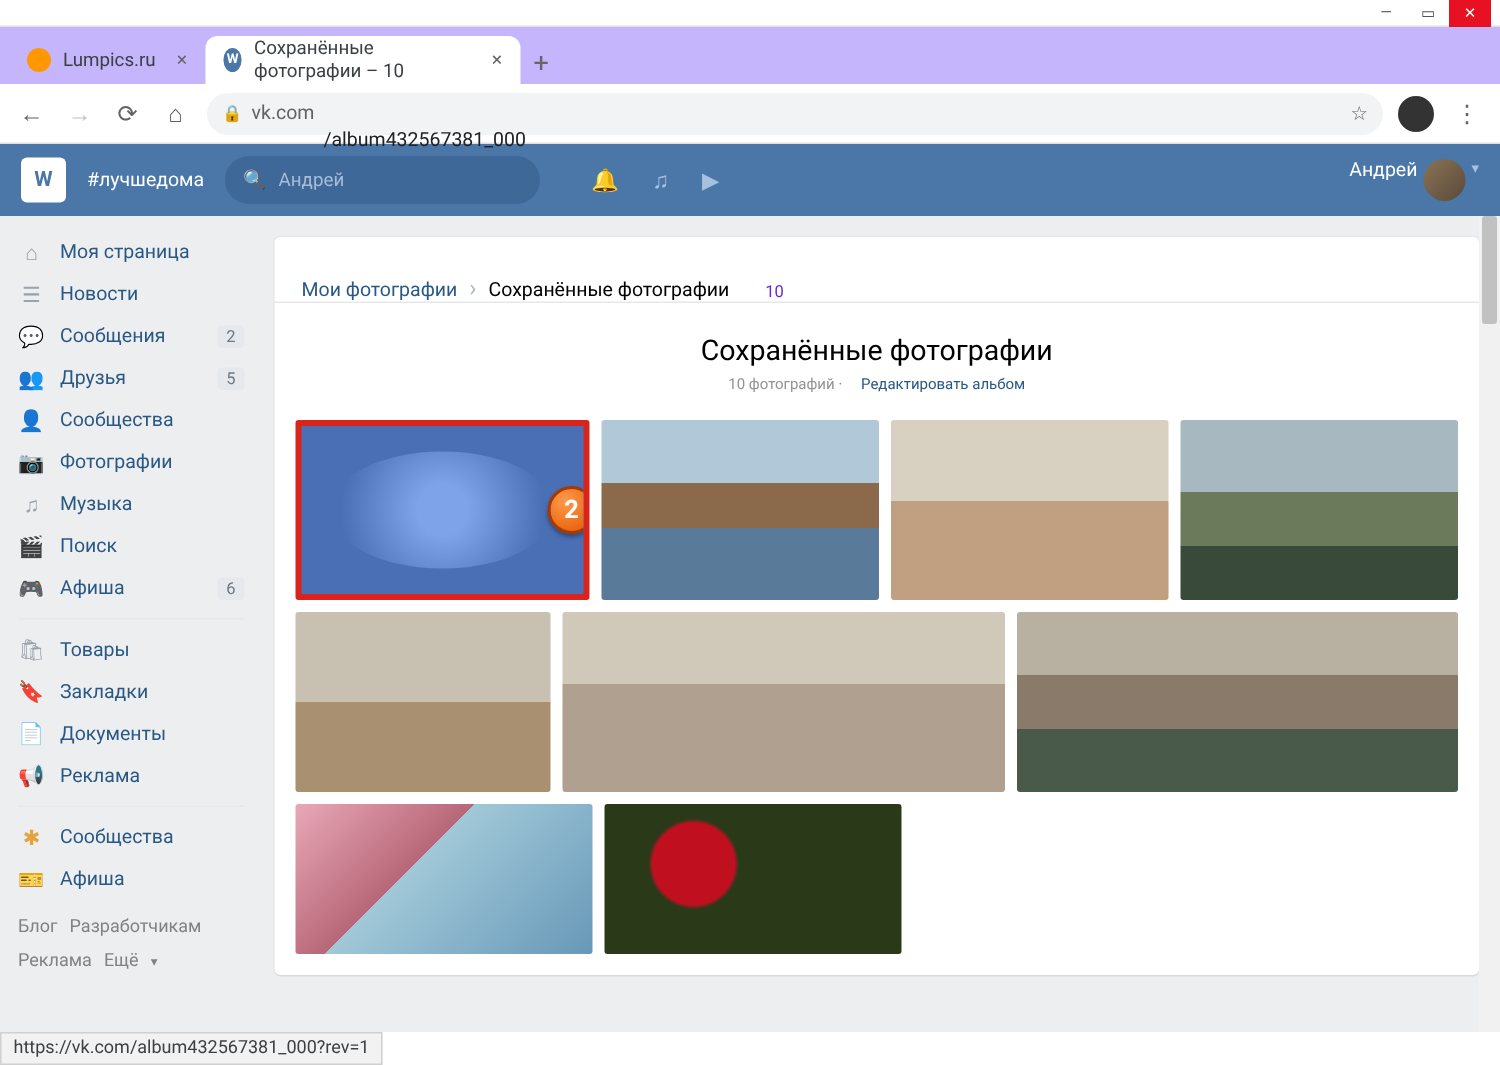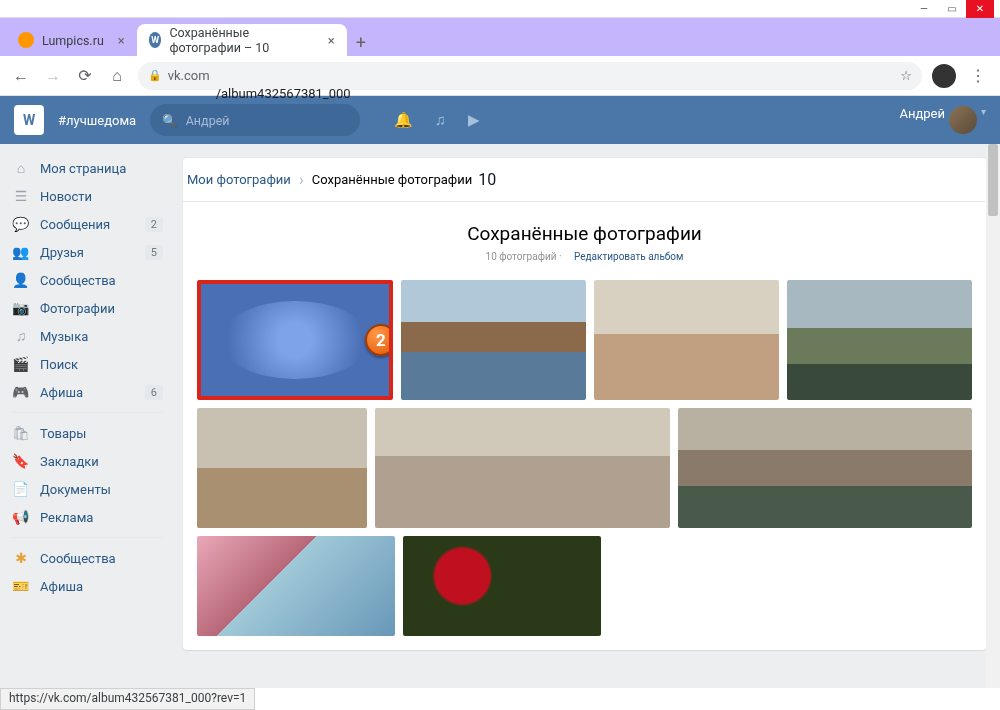--- a/index.html
+++ b/index.html
@@ -55,25 +55,25 @@
   .side-ico.orange{ color:#e6a23c;}
   .side-badge { margin-left:auto; background:#e5e8ed; color:#6f7985; font-size:11px; padding:1px 6px; border-radius:3px;}
   .side-sep { height:1px; background:#e7e8ec; margin:6px 12px;}
   .side-footer { padding: 6px 12px; font-size:12px; color:#828282; line-height:1.9;}
   .side-footer span { margin-right:8px;}
   .side-caret { font-size:9px; color:#828282;}
 
   
   .main { flex:1; padding:14px 14px 0 8px; position:relative;}
   .panel { background:#fff; border-radius:4px; box-shadow:0 1px 0 rgba(0,0,0,0.06),0 0 0 1px #e7e8ec; position:relative;}
-  .crumb-row { height:44px; display:flex; align-items:center; padding:0 4px; border-bottom:1px solid #e7e8ec; position:relative;}
+  .crumb-row { height:44px; display:flex; align-items:flex-end; padding:0 18px; border-bottom:1px solid #e7e8ec; position:relative;}
   .crumb { font-size:13px; color:#2a5885;}
   .crumb-sep { margin:0 8px; color:#aeb7c2;}
   .crumb-title { font-size:13px; color:#000;}
-  .crumb-count { font-size:16px; color:#0f172a; margin-left:6px;}
+  .crumb-count { font-size:11px; color:#6d28d9; margin-left:24px;}
   .sort-btn { font-size:14px; color:#aeb7c2; letter-spacing:-2px;}
 
   
   .annot1 { position:absolute; top:0px; right:-6px; display:flex; flex-direction:column; align-items:flex-end;}
   .tooltip { background:#333; color:#fff; font-size:12px; padding:7px 12px; border-radius:4px; white-space:nowrap; border:3px solid #d9241b; border-bottom:none; border-bottom-left-radius:0;border-bottom-right-radius:0;}
   .annot1-box { border:3px solid #d9241b; border-top:none; padding:6px 10px 6px 50px; border-radius:6px; border-top-left-radius:0; border-top-right-radius:0; background:rgba(255,255,255,0.0); position:relative;}
   .num-badge { width:32px;height:32px; border-radius:50%; background:radial-gradient(circle at 35% 30%, #ff9a4a, #e25500); display:flex;align-items:center;justify-content:center;color:#fff;font-weight:bold; font-size:17px; border:2px solid #a63900; box-shadow:0 2px 3px rgba(0,0,0,0.35);}
   .annot1 .num-badge { position:absolute; left:32px; bottom:-14px;}
 
   .album-head { text-align:center; padding:20px 0 18px;}
@@ -223,20 +223,24 @@
       </div>
     <div class="side-sep"></div>
     <div class="side-item">
         <span class="side-ico orange">✱</span>
         <span>Сообщества</span>
       </div>
     <div class="side-item">
         <span class="side-ico blue">🎫</span>
         <span>Афиша</span>
       </div>
+    <div class="side-footer">
+      <span>Блог</span><span>Разработчикам</span><br>
+      <span>Реклама</span><span>Ещё</span><span class="side-caret">▾</span>
+    </div>
   </div>
 
   <div class="main">
     <div class="panel">
 
       <div class="crumb-row">
         <span class="crumb">Мои фотографии</span>
         <span class="crumb-sep">›</span>
         <span class="crumb-title">Сохранённые фотографии</span>
         <span class="crumb-count">10</span>

